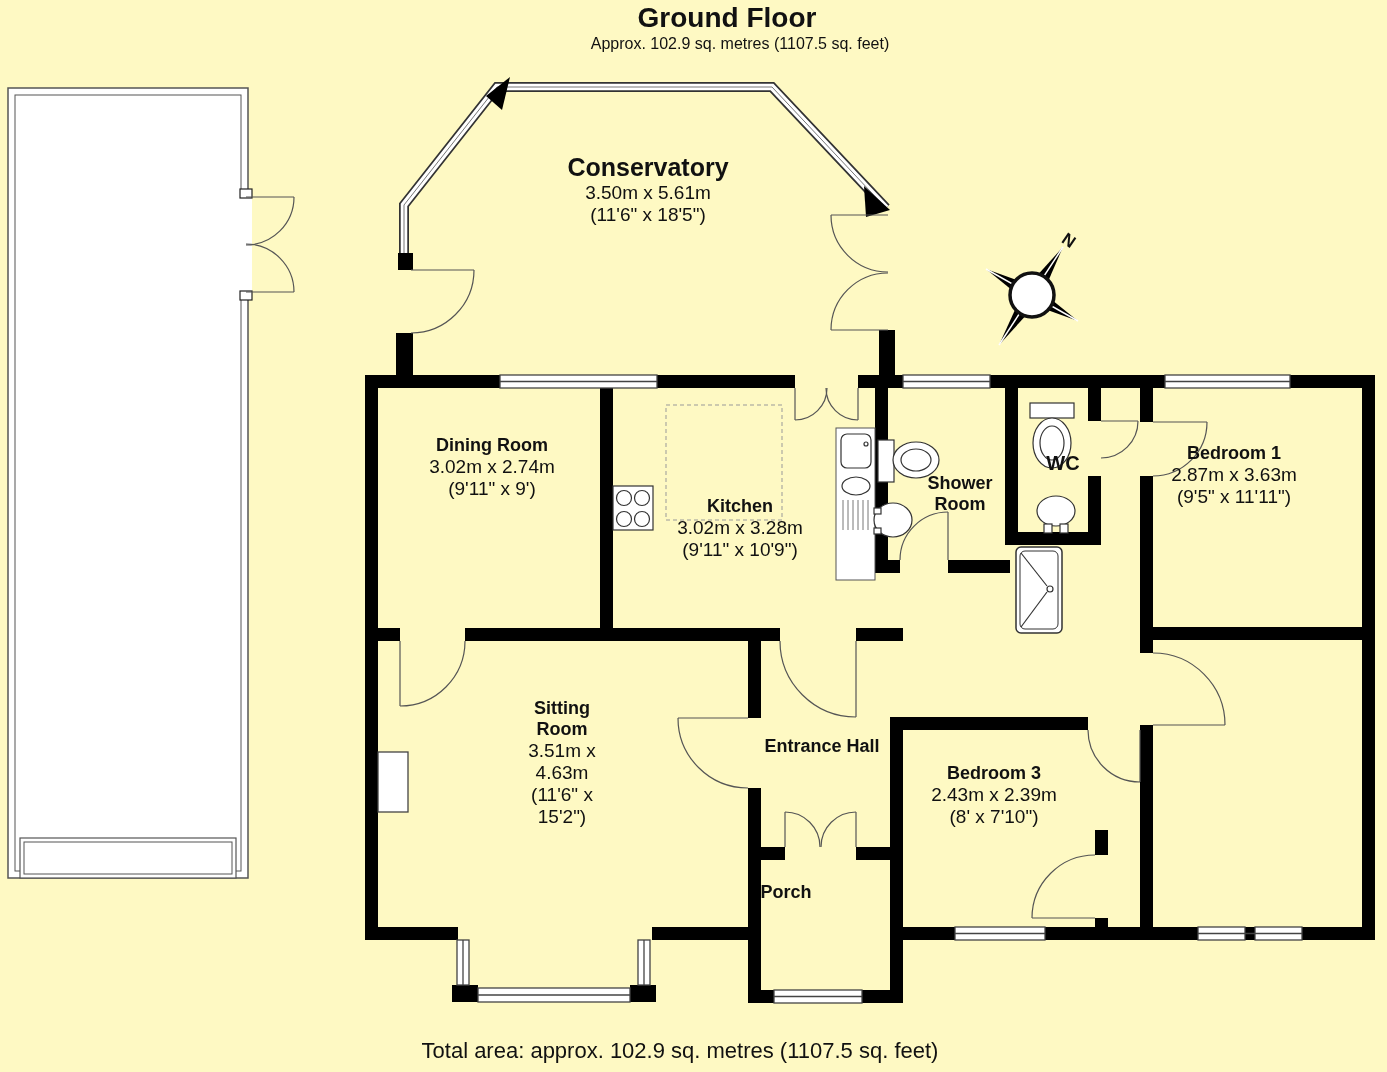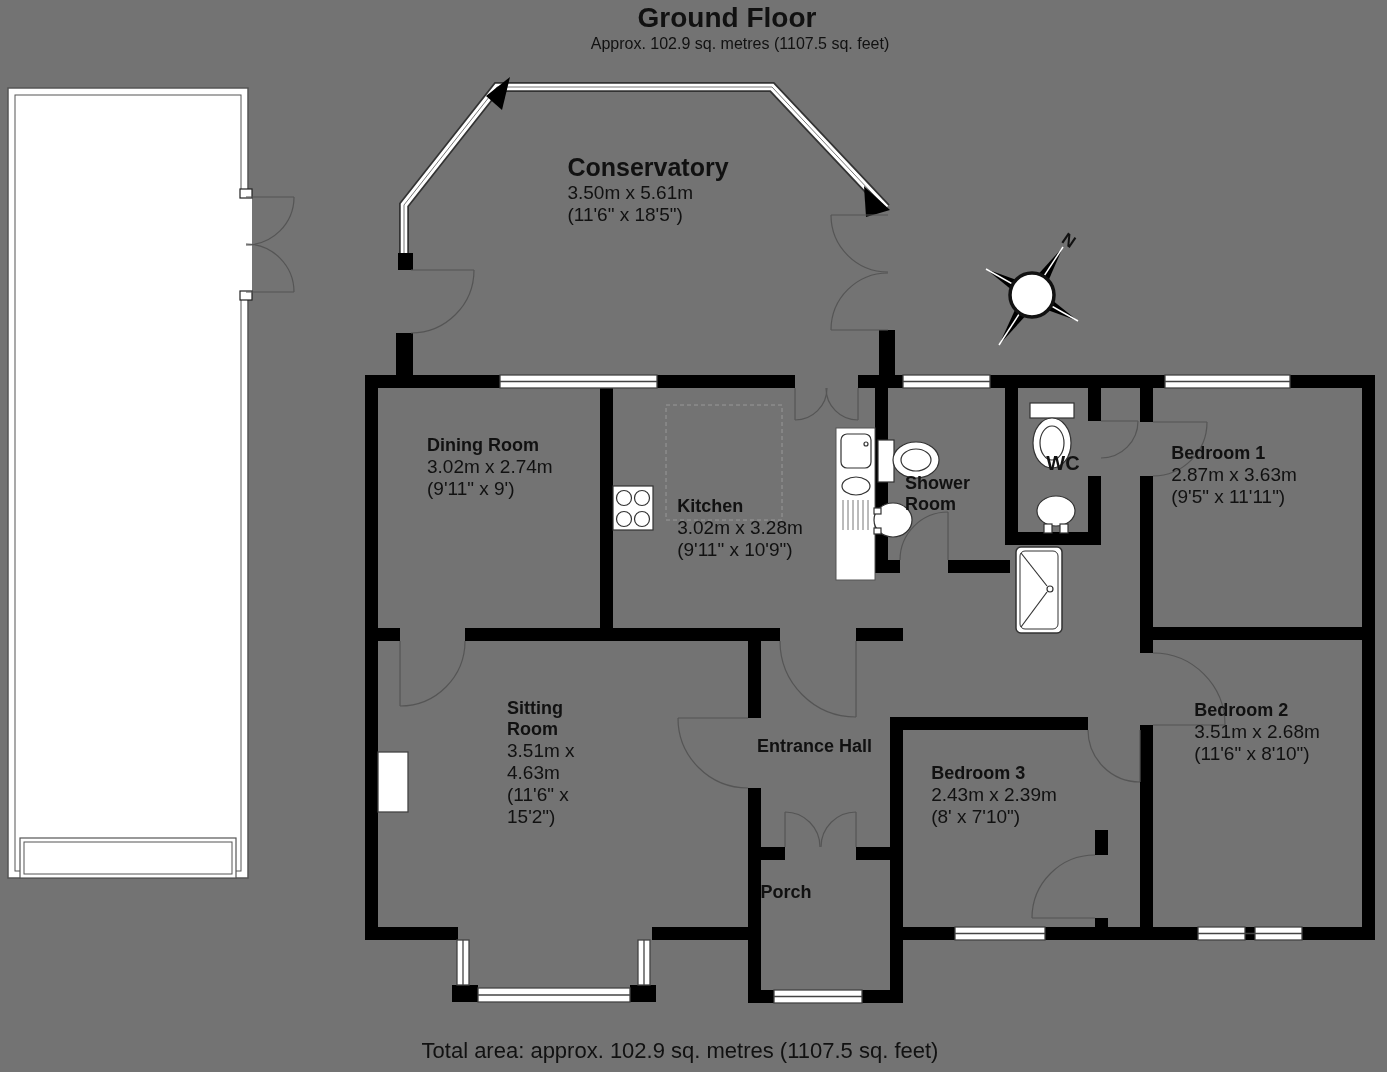--- a/index.html
+++ b/index.html
@@ -1,25 +1,25 @@
 <!DOCTYPE html>
 <html><head>
 <meta charset="utf-8">
 <style>
   html,body{margin:0;padding:0;background:#ffffff;}
-  .canvas{position:relative;width:1387px;height:1072px;background:#737373;overflow:hidden;
+  .canvas{position:relative;width:1387px;height:1072px;background:#fef9c3;overflow:hidden;
           font-family:"Liberation Sans", sans-serif;color:#111;}
   .plan-svg{position:absolute;left:0;top:0;}
   .title{position:absolute;top:2px;left:727px;transform:translateX(-50%);
          font-size:28px;font-weight:bold;white-space:nowrap;}
   .subtitle{position:absolute;top:35px;left:727px;transform:translateX(-50%);
          font-size:16px;white-space:nowrap;margin-left:13px;}
   .footer{position:absolute;top:1038px;left:680px;transform:translateX(-50%);
          font-size:22px;white-space:nowrap;}
-  .room-label{position:absolute;transform:translateX(-50%);line-height:1.16;}
+  .room-label{position:absolute;text-align:center;transform:translateX(-50%);line-height:1.16;}
   .room-name{font-weight:bold;font-size:18px;}
   .room-dim{font-size:19px;}
   .room-label.garage .room-name{font-size:28px;}
   .room-label.conservatory .room-name{font-size:25px;}
   .room-label.wc .room-name{font-size:20px;}
   .w130{width:130px;} .w110{width:110px;}
 </style>
 </head>
 <body>
 
@@ -297,24 +297,19 @@
   <div class="room-label w130" style="left:822px;top:736px;">
     <div class="room-name">Entrance Hall</div>
   </div>
 
   <div class="room-label" style="left:994px;top:763px;">
     <div class="room-name">Bedroom 3</div>
     <div class="room-dim">2.43m x 2.39m</div>
     <div class="room-dim">(8' x 7'10")</div>
   </div>
 
-  <div class="room-label" style="left:1257px;top:700px;">
-    <div class="room-name">Bedroom 2</div>
-    <div class="room-dim">3.51m x 2.68m</div>
-    <div class="room-dim">(11'6" x 8'10")</div>
-  </div>
 
   <div class="room-label" style="left:786px;top:882px;">
     <div class="room-name">Porch</div>
   </div>
 
   <div class="footer">Total area: approx. 102.9 sq. metres (1107.5 sq. feet)</div>
 </div>
 
 </body></html>

